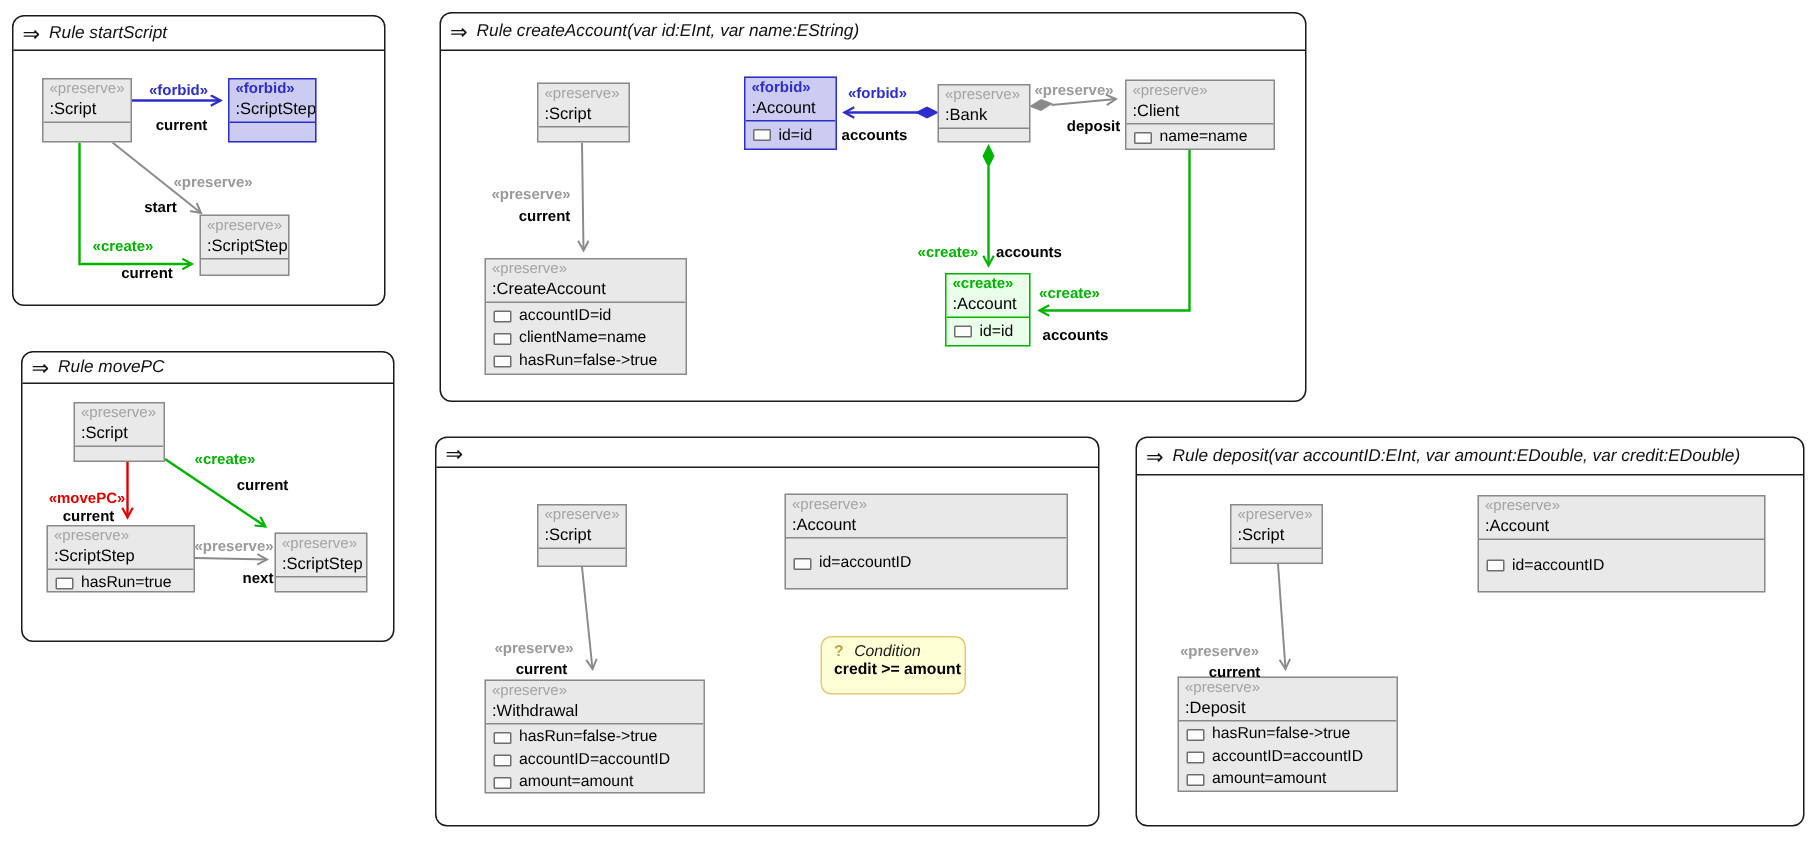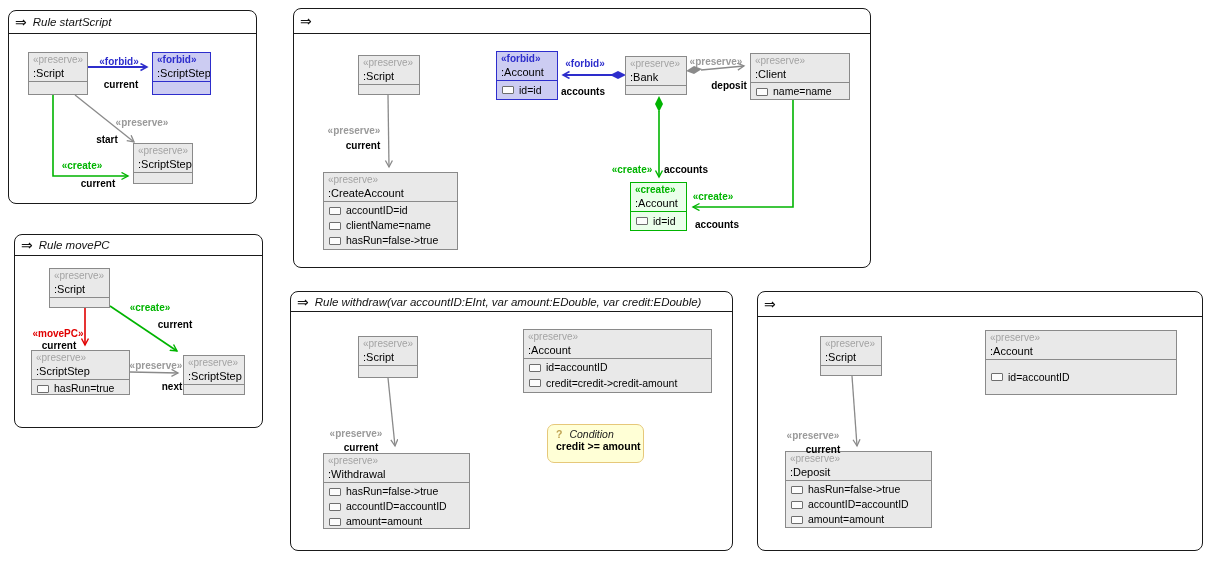--- a/index.html
+++ b/index.html
@@ -57,40 +57,41 @@
   <div class="panel" style="left:8px;top:10px;width:249px;height:194px">
     <div class="phead" style="height:23px">
       <span class="picon">⇒</span>
       <span class="ptitle">Rule startScript</span>
     </div>
   </div>
 
   <div class="panel" style="left:293px;top:8px;width:578px;height:260px">
     <div class="phead" style="height:25px">
       <span class="picon">⇒</span>
+      <span class="ptitle">Rule createAccount(var id:EInt, var name:EString)</span>
     </div>
   </div>
 
   <div class="panel" style="left:14px;top:234px;width:249px;height:194px">
     <div class="phead" style="height:21px">
       <span class="picon">⇒</span>
       <span class="ptitle">Rule movePC</span>
     </div>
   </div>
 
   <div class="panel" style="left:290px;top:291px;width:443px;height:260px">
     <div class="phead" style="height:20px">
       <span class="picon">⇒</span>
-      <span class="ptitle">Rule withdraw(var accountID:EInt, var amount:EDouble, var credit:EDouble)</span>
     </div>
   </div>
 
   <div class="panel" style="left:757px;top:291px;width:446px;height:260px">
     <div class="phead" style="height:25px">
       <span class="picon">⇒</span>
+      <span class="ptitle">Rule deposit(var accountID:EInt, var amount:EDouble, var credit:EDouble)</span>
     </div>
   </div>
 
   <svg class="edges" width="1206" height="562">
     <defs>
       <marker id="arr-gray" markerUnits="userSpaceOnUse" markerWidth="12" markerHeight="12" refX="7" refY="4" orient="auto">
         <path d="M0.5,0.5 L7,4 L0.5,7.5" fill="none" stroke="#8a8a8a" stroke-width="1.3"></path>
       </marker>
       <marker id="arr-blue" markerUnits="userSpaceOnUse" markerWidth="12" markerHeight="12" refX="7" refY="4" orient="auto">
         <path d="M0.5,0.5 L7,4 L0.5,7.5" fill="none" stroke="#2d2dcc" stroke-width="1.5"></path>
@@ -265,24 +266,20 @@
   <div class="node preserve" style="left:523px;top:329px;width:189px;height:64px">
     <div class="nhead">
       <div class="stereo">«preserve»</div>
       <div class="nname">:Account</div>
     </div>
     <div class="ncomp attrs">
       <div class="attr">
           <span class="aicon"></span>
           <span>id=accountID</span>
         </div>
-      <div class="attr">
-          <span class="aicon"></span>
-          <span>credit=credit-&gt;credit-amount</span>
-        </div>
     </div>
   </div>
 
   <div class="node preserve" style="left:323px;top:453px;width:147px;height:76px">
     <div class="nhead">
       <div class="stereo">«preserve»</div>
       <div class="nname">:Withdrawal</div>
     </div>
     <div class="ncomp attrs">
       <div class="attr">

